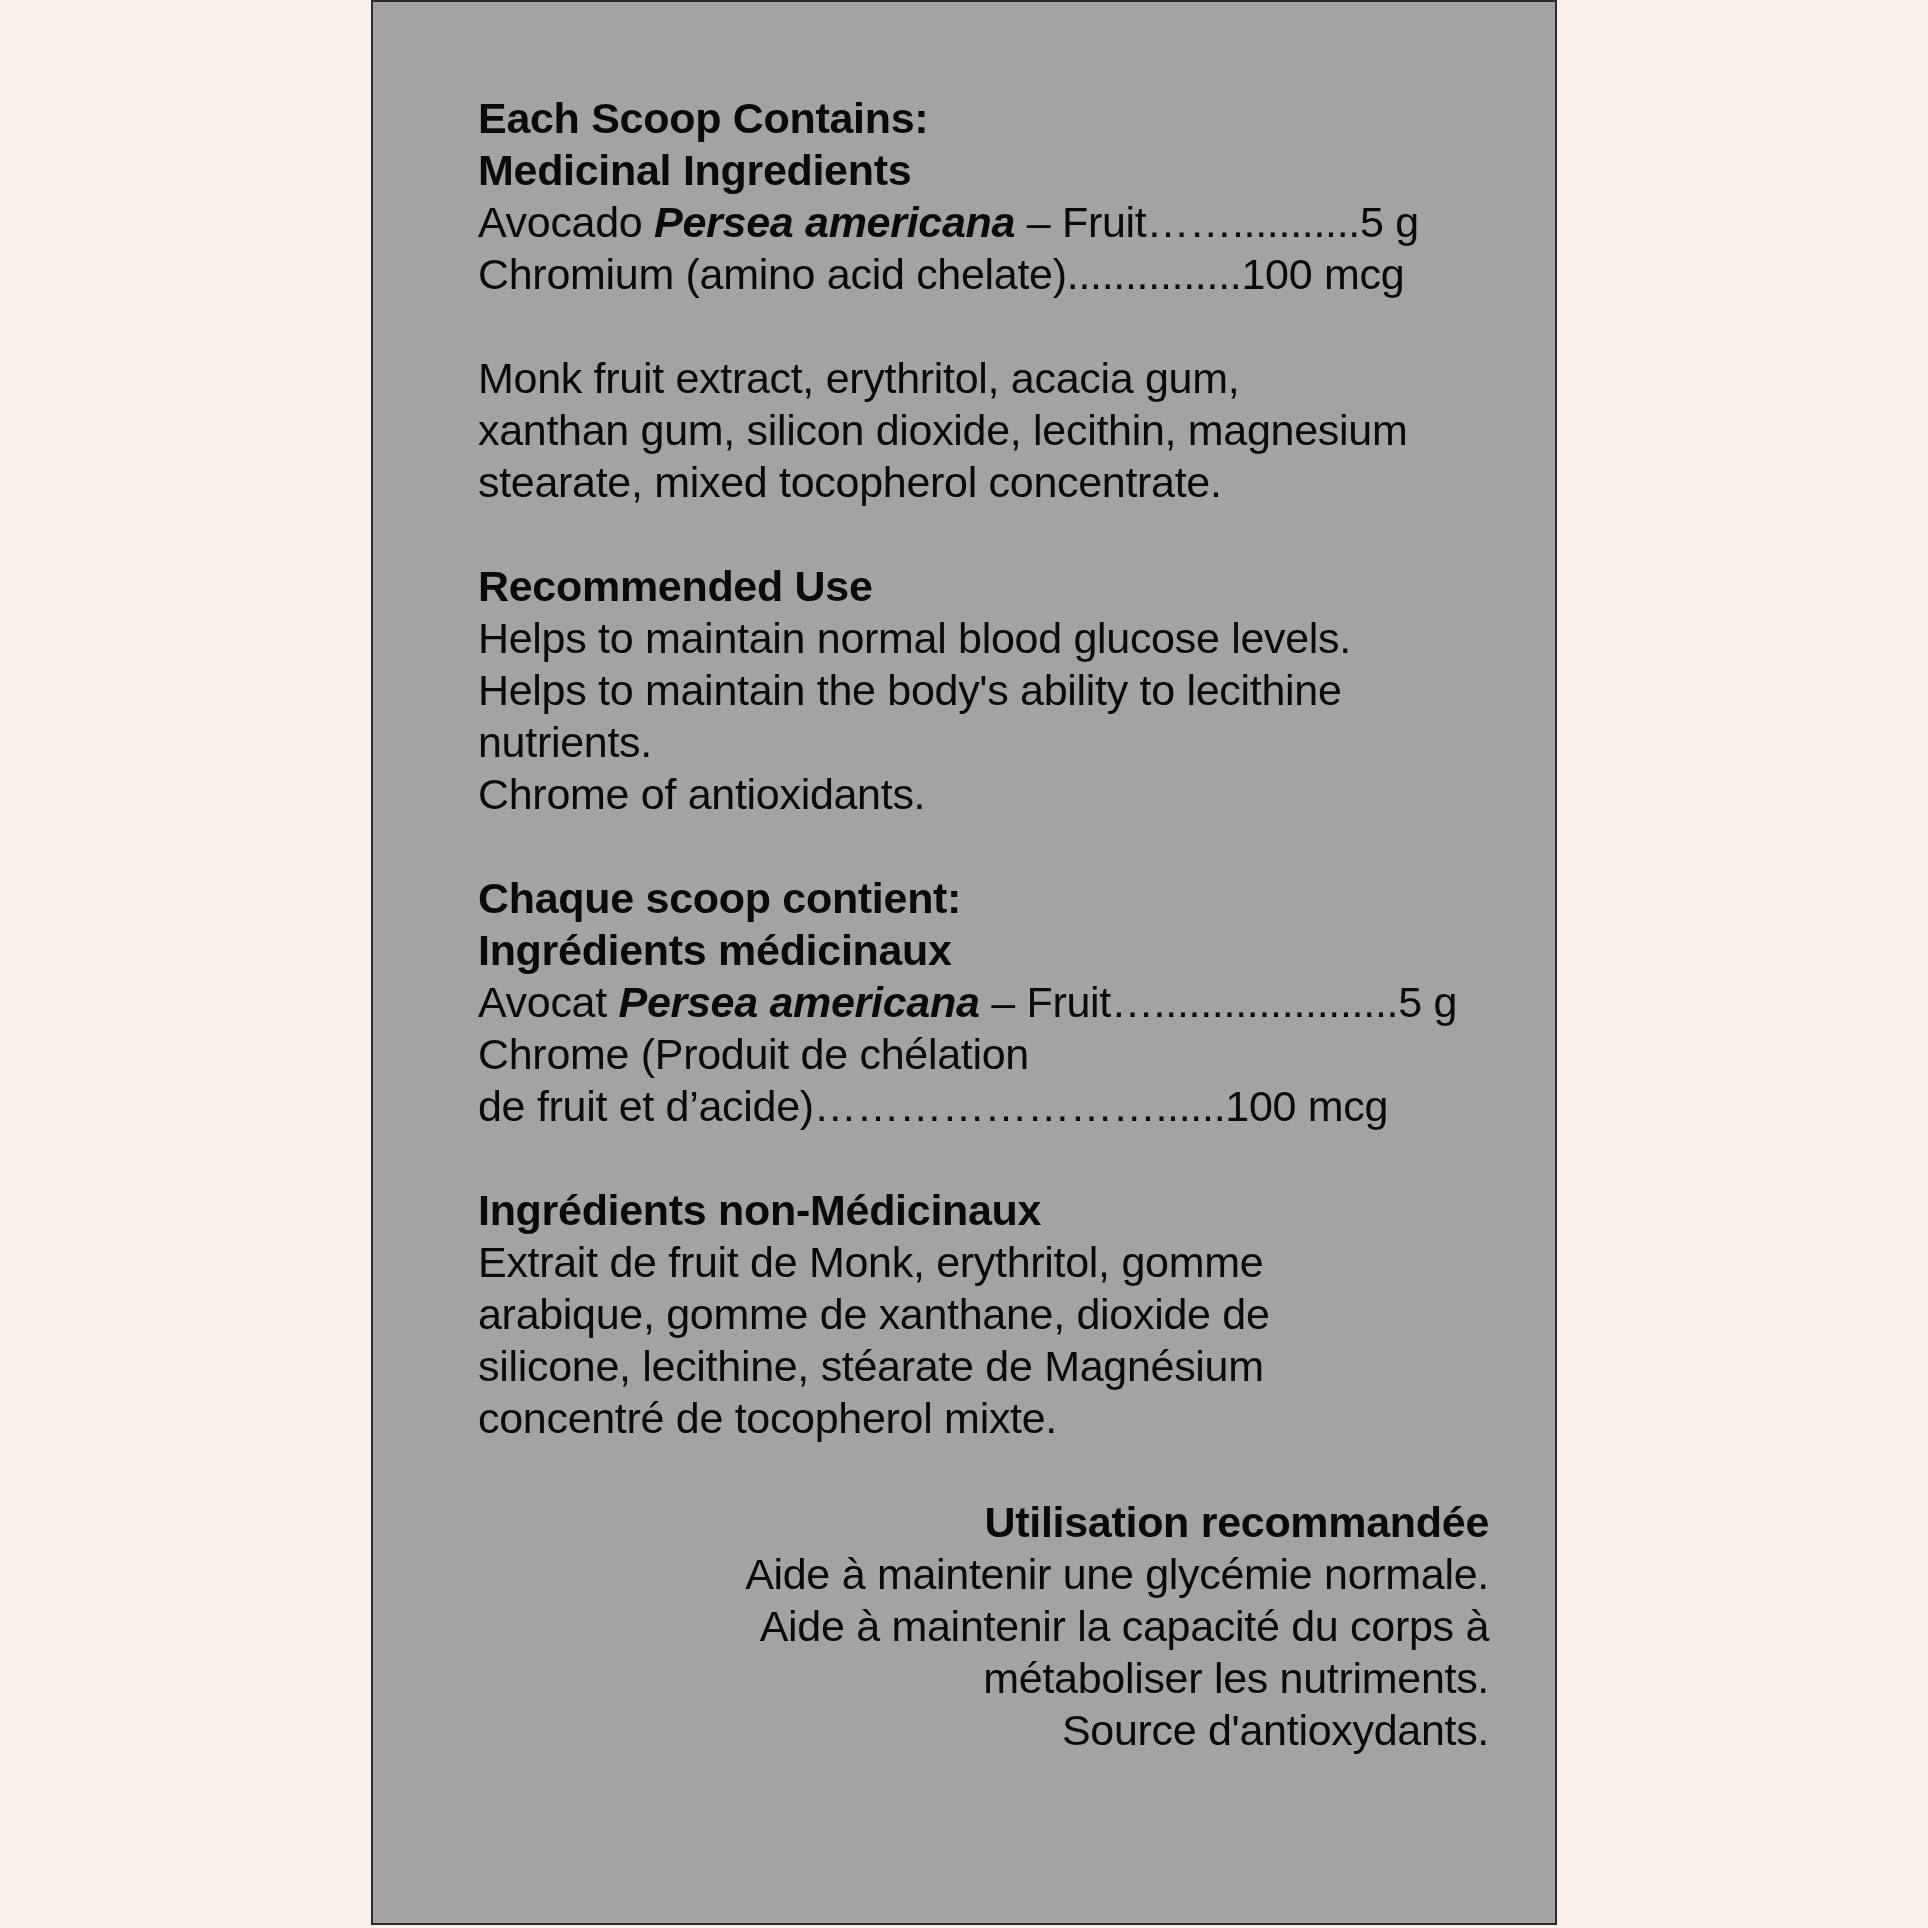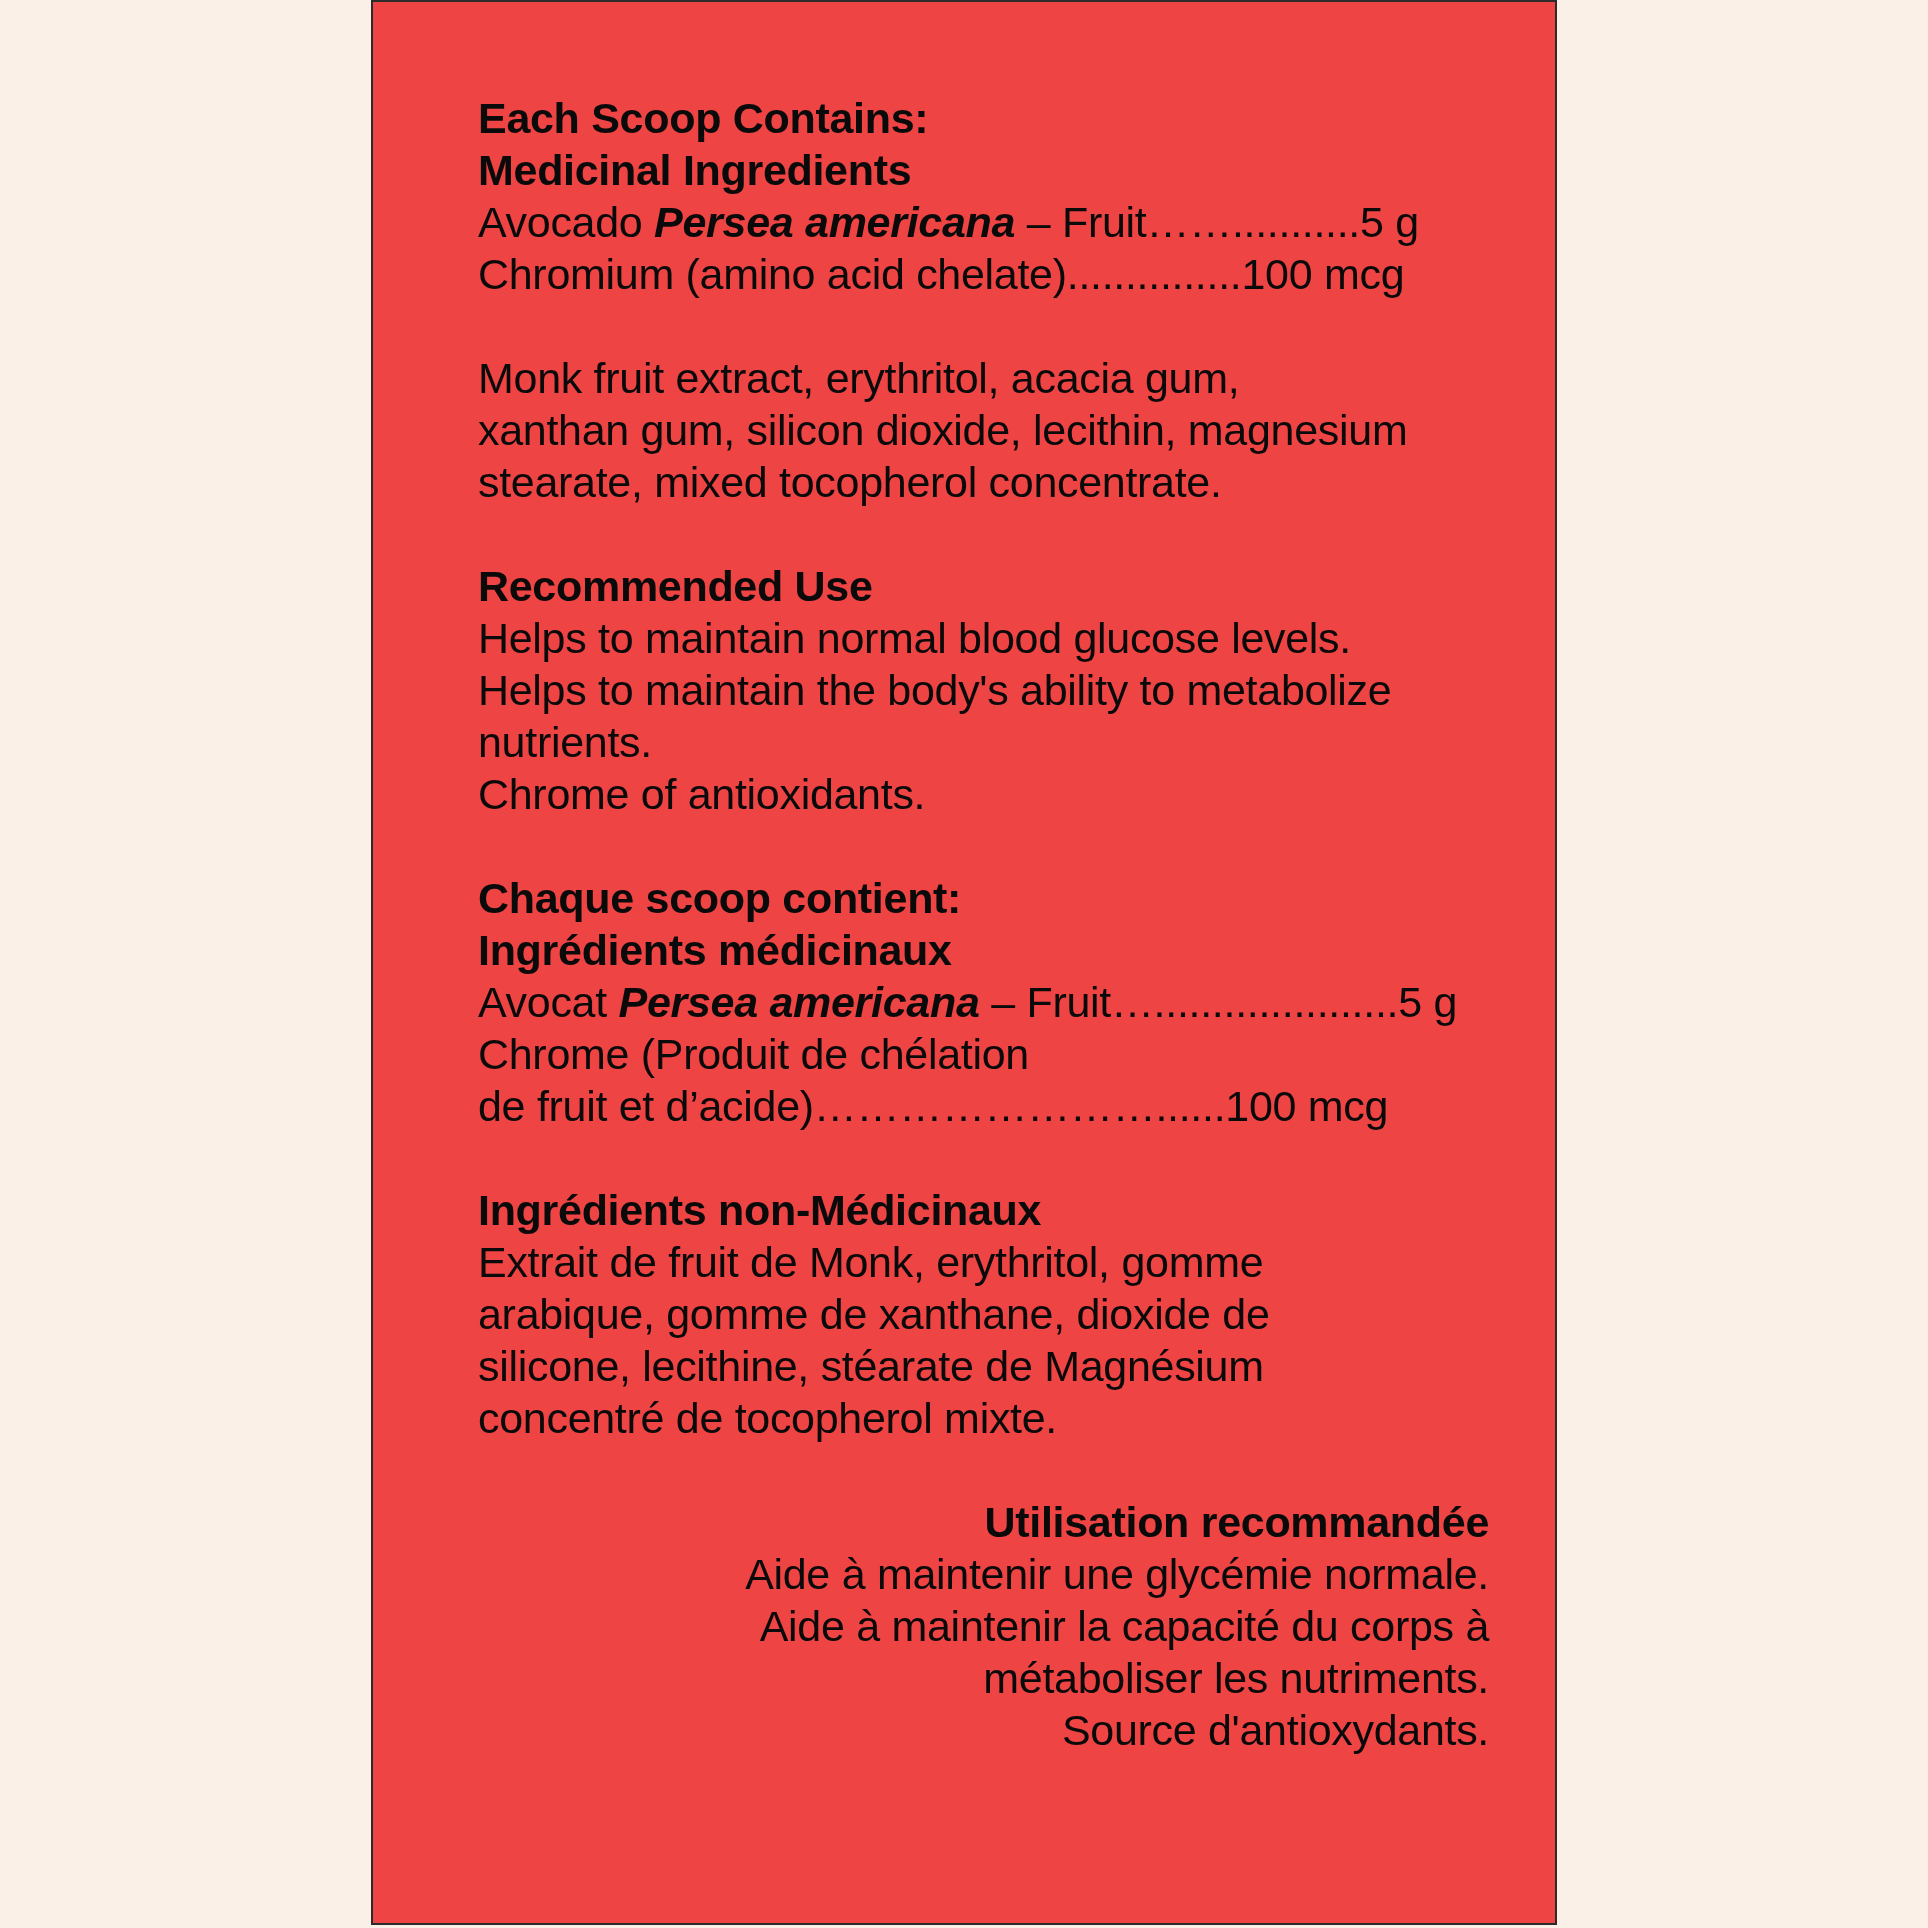--- a/index.html
+++ b/index.html
@@ -39,37 +39,37 @@
   .section { margin: 0 0 52px 0; }
   .section:last-child { margin-bottom: 0; text-align: right; }
   .line { white-space: nowrap; }
   .heading { font-weight: 700; }
   .italic { font-style: italic; font-weight: bold; }
 </style>
 </head>
 <body style="background: rgb(251, 240, 231);">
 
 <div class="stage">
-  <div class="panel" style="background: #ef4444; border-color: rgb(43, 43, 43);">
+  <div class="panel" style="background: #a3a3a3; border-color: rgb(43, 43, 43);">
     <div class="label-text" style="color: rgb(10, 10, 10);">
         <div class="section">
           <div class="line heading">Each Scoop Contains:</div>
           <div class="line heading">Medicinal Ingredients</div>
           <div class="line"><span>Avocado </span><span class="italic">Persea americana</span><span> – Fruit……...........5 g</span></div>
           <div class="line"><span>Chromium (amino acid chelate)...............100 mcg</span></div>
         </div>
         <div class="section">
           <div class="line"><span>Monk fruit extract, erythritol, acacia gum,</span></div>
           <div class="line"><span>xanthan gum, silicon dioxide, lecithin, magnesium</span></div>
           <div class="line"><span>stearate, mixed tocopherol concentrate.</span></div>
         </div>
         <div class="section">
           <div class="line heading">Recommended Use</div>
           <div class="line"><span>Helps to maintain normal blood glucose levels.</span></div>
-          <div class="line"><span>Helps to maintain the body's ability to metabolize</span></div>
+          <div class="line"><span>Helps to maintain the body's ability to lecithine</span></div>
           <div class="line"><span>nutrients.</span></div>
           <div class="line"><span>Chrome of antioxidants.</span></div>
         </div>
         <div class="section">
           <div class="line heading">Chaque scoop contient:</div>
           <div class="line heading">Ingrédients médicinaux</div>
           <div class="line"><span>Avocat </span><span class="italic">Persea americana</span><span> – Fruit….....................5 g</span></div>
           <div class="line"><span>Chrome (Produit de chélation</span></div>
           <div class="line"><span>de fruit et d’acide)……………………......100 mcg</span></div>
         </div>

